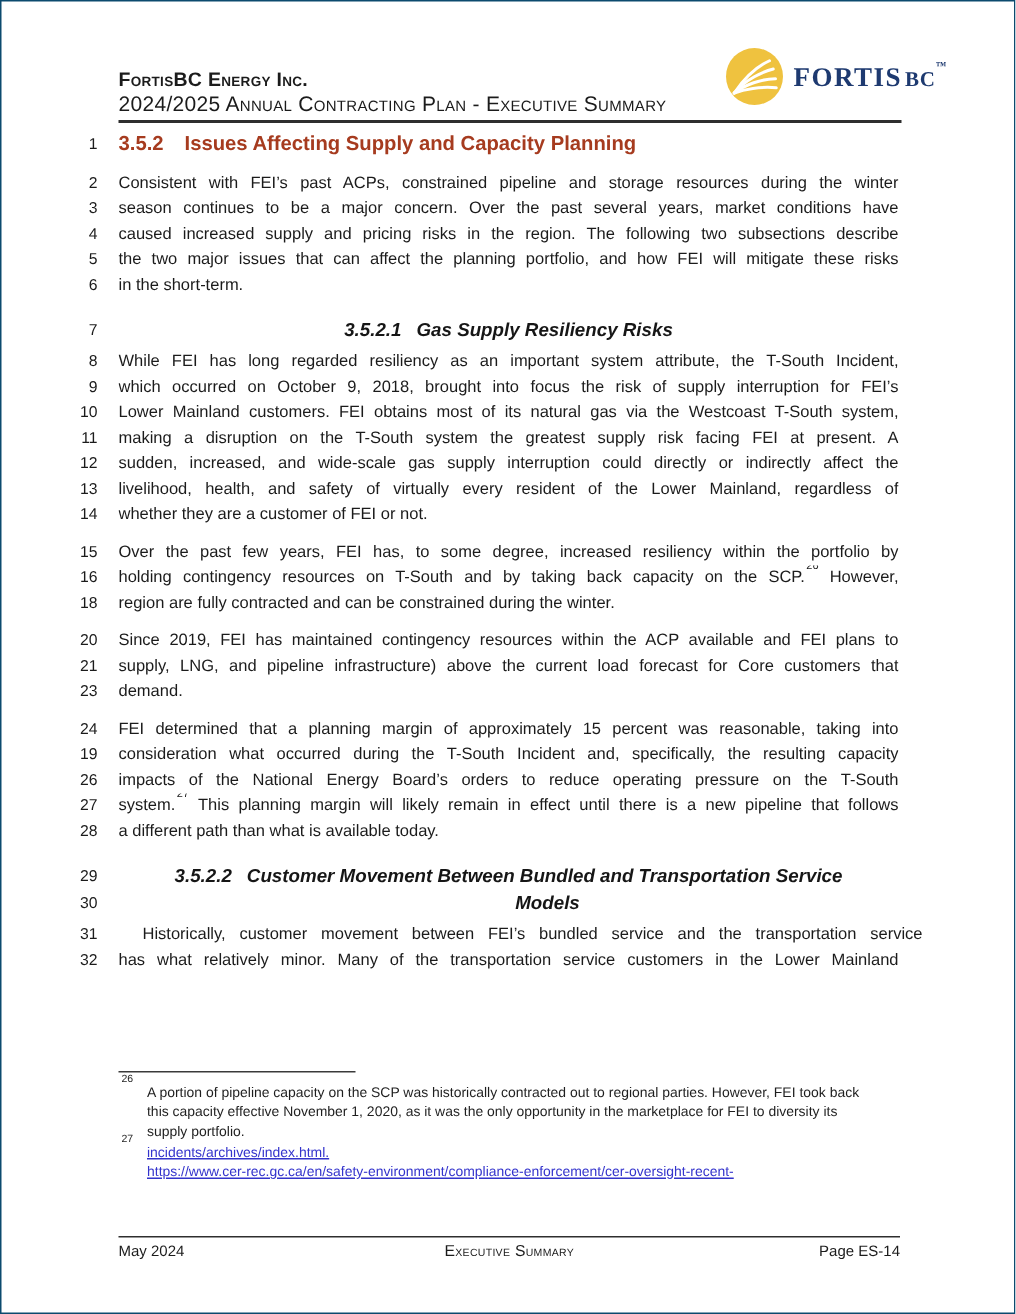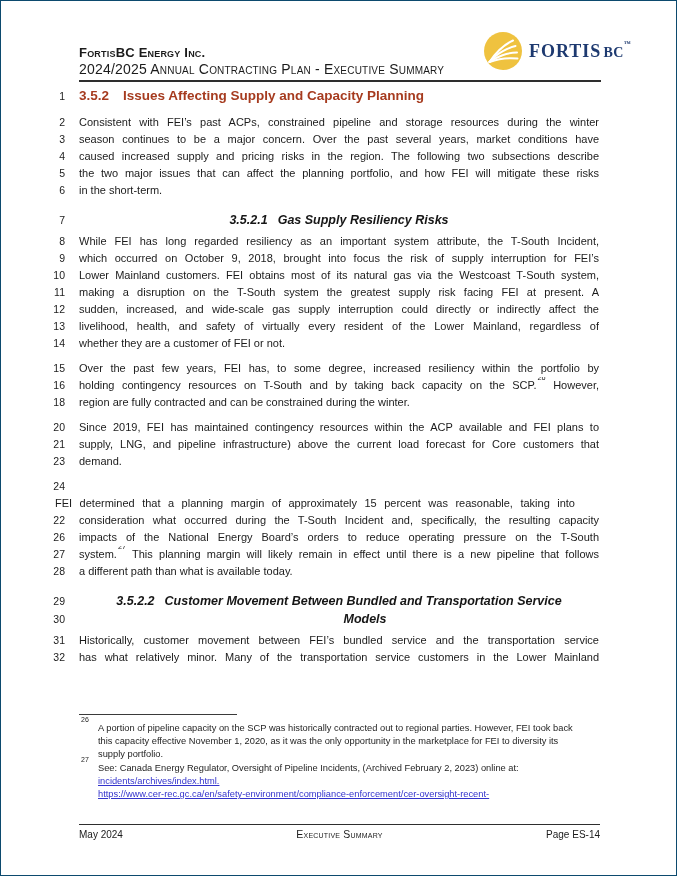--- a/index.html
+++ b/index.html
@@ -170,26 +170,26 @@
         <span class="lt jt">Since 2019, FEI has maintained contingency resources within the ACP available and FEI plans to</span>
       </div>
       <div class="row body">
         <span class="ln">21</span>
         <span class="lt jt">supply, LNG, and pipeline infrastructure) above the current load forecast for Core customers that</span>
       </div>
       <div class="row body">
         <span class="ln">23</span>
         <span class="lt">demand.</span>
       </div>
-      <div class="row body" style="margin-top: 8px; flex-direction: column;">
+      <div class="row body" style="margin-top: 8px;">
         <span class="ln">24</span>
         <span class="lt jt">FEI determined that a planning margin of approximately 15 percent was reasonable, taking into</span>
       </div>
       <div class="row body">
-        <span class="ln">22</span>
+        <span class="ln">19</span>
         <span class="lt jt">consideration what occurred during the T-South Incident and, specifically, the resulting capacity</span>
       </div>
       <div class="row body">
         <span class="ln">26</span>
         <span class="lt jt">impacts of the National Energy Board’s orders to reduce operating pressure on the T-South</span>
       </div>
       <div class="row body">
         <span class="ln">27</span>
         <span class="lt jt">system.<sup>27</sup>  This planning margin will likely remain in effect until there is a new pipeline that follows</span>
       </div>
@@ -198,41 +198,40 @@
         <span class="lt">a different path than what is available today.</span>
       </div>
       <div class="row h2row" style="margin-top: 12px;">
         <span class="ln">29</span>
         <span class="lt"><span class="h-no">3.5.2.2</span><span class="h-title">Customer Movement Between Bundled and Transportation Service</span></span>
       </div>
       <div class="row h2row cont">
         <span class="ln">30</span>
         <span class="lt">Models</span>
       </div>
-      <div class="row body" style="margin-top: 4px;">
+      <div class="row body" style="margin-top: 4px; gap: 16px;">
         <span class="ln">31</span>
         <span class="lt jt">Historically, customer movement between FEI’s bundled service and the transportation service</span>
       </div>
       <div class="row body">
         <span class="ln">32</span>
         <span class="lt jt">has what relatively minor.  Many of the transportation service customers in the Lower Mainland</span>
       </div>
     </main>
 
   <section class="fns" id="footnotes">
     <div class="fn-rule"></div>
   <div class="fn">
         <sup class="fn-marker">26</sup>
         <div class="fn-line">A portion of pipeline capacity on the SCP was historically contracted out to regional parties.  However, FEI took back</div>
         <div class="fn-line">this capacity effective November 1, 2020, as it was the only opportunity in the marketplace for FEI to diversity its</div>
         <div class="fn-line">supply portfolio.</div>
       </div>
       <div class="fn">
         <sup class="fn-marker">27</sup>
-        <div class="fn-line">See: Canada Energy Regulator, Oversight of Pipeline Incidents, (Archived February 2, 2023) online at:</div>
         <div class="fn-line"><a class="fn-link" href="#">incidents/archives/index.html.</a></div>
         <div class="fn-line"><a class="fn-link" href="#">https://www.cer-rec.gc.ca/en/safety-environment/compliance-enforcement/cer-oversight-recent-</a></div>
       </div>
     </section>
 
   <footer class="ftr">
     <div class="ftr-rule"></div>
     <div class="ftr-row">
       <span class="fl">May 2024</span>
       <span class="fc">Executive Summary</span>

